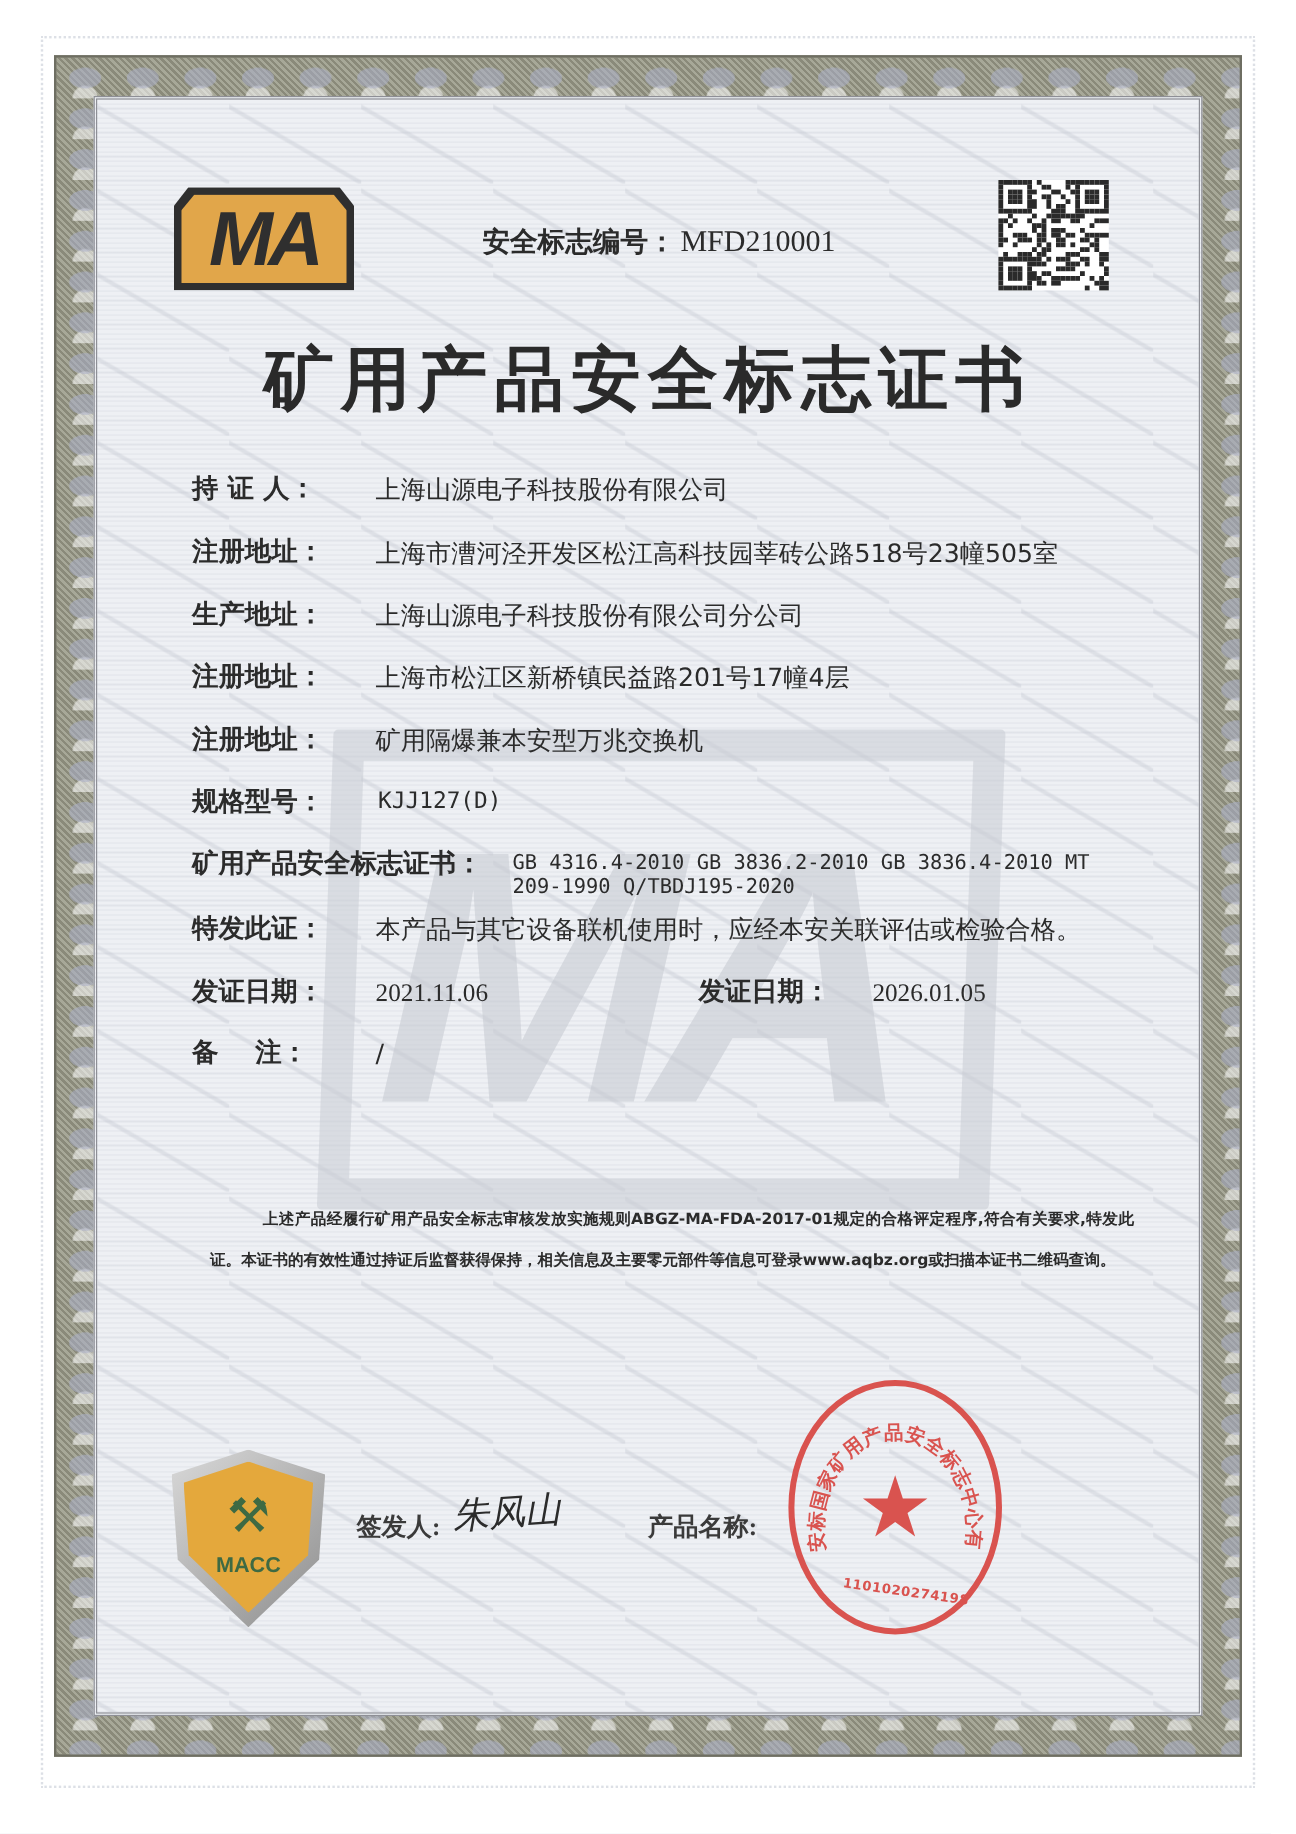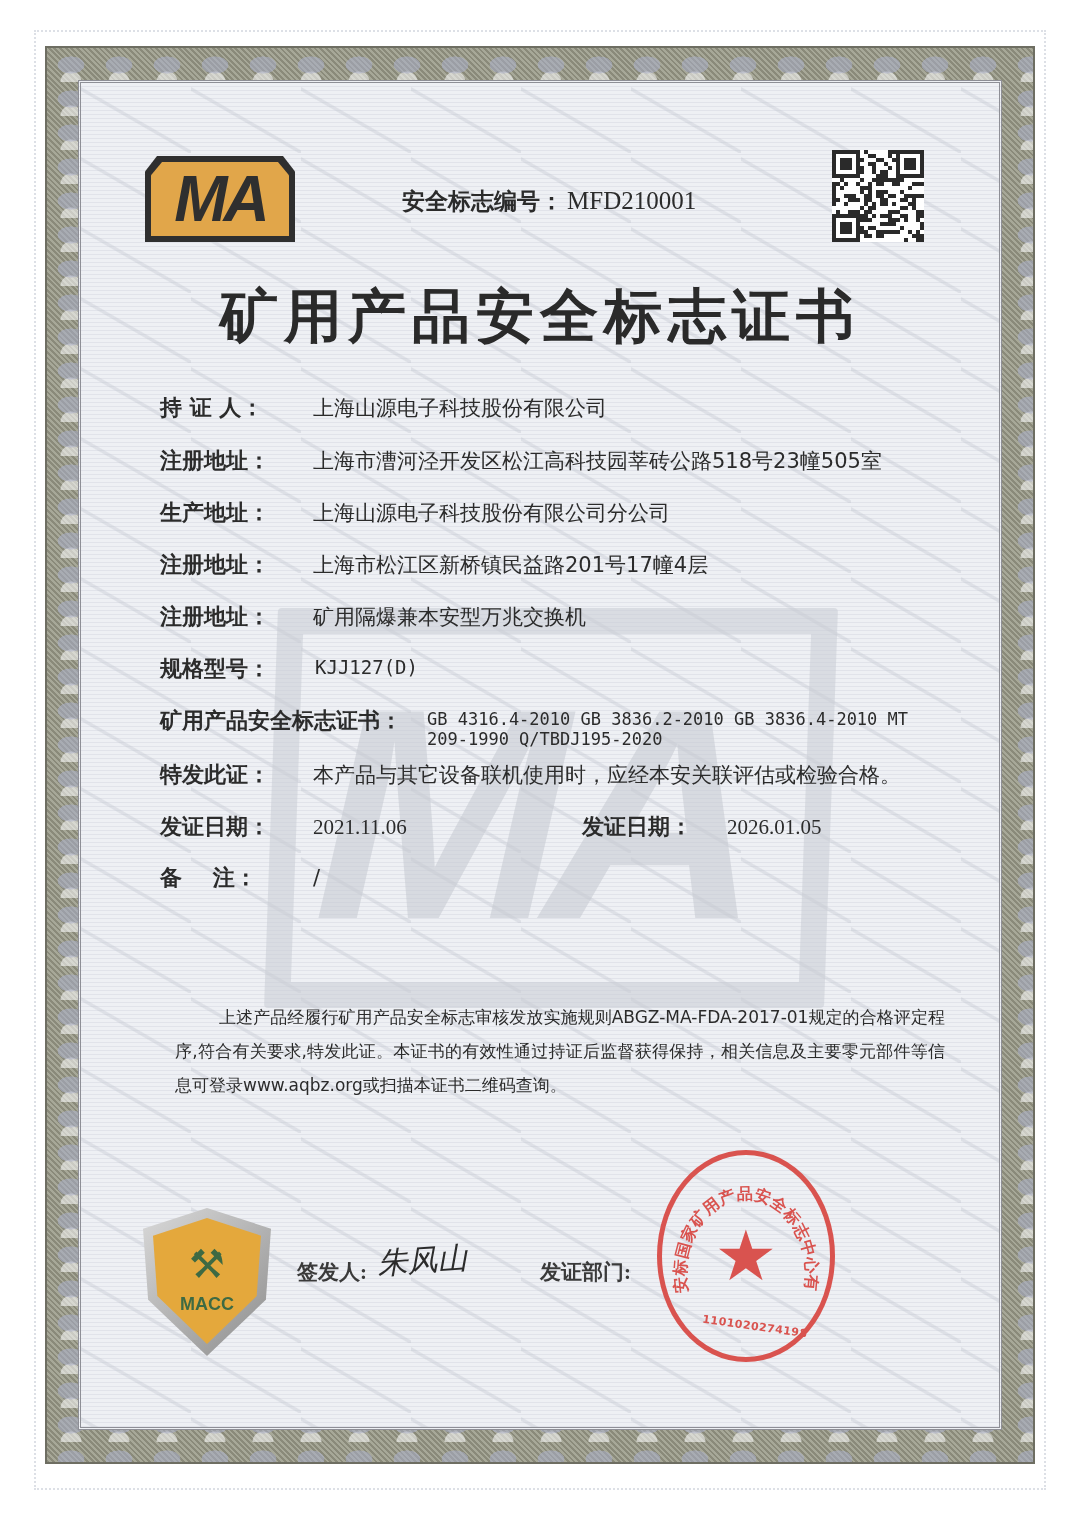--- a/index.html
+++ b/index.html
@@ -78,22 +78,22 @@
   }
 
   
   .field { position: absolute; left: 160px; font-size: 21px; line-height: 24px; }
   .field .lbl { position: absolute; left: 0; top: 0; font-weight: bold; font-size: 22px; white-space: nowrap; }
   .field .val { position: absolute; top: 0; width: 620px; }
   .mono { font-family: "DejaVu Sans Mono", "Liberation Mono", monospace; font-size: 17px; line-height: 20px; }
   .serifv { font-family: "Liberation Serif", serif; font-size: 21px; }
 
   .body-text {
-    position: absolute; left: 175px; top: 1000px; width: 770px; font-size: 17px; line-height: 34px;
-    font-weight: normal; color: #2b2b2b; text-indent: 44px; text-align: justify;
+    position: absolute; left: 175px; top: 1000px; width: 770px; font-size: 13px; line-height: 34px;
+    font-weight: bold; color: #2b2b2b; text-indent: 44px; text-align: justify;
   }
 
   
   .macc-badge {
     position: absolute; left: 143px; top: 1208px; width: 128px; height: 148px;
     background: linear-gradient(135deg, #d9d9d9, #8d8d8d);
     clip-path: polygon(50% 0, 100% 14%, 96% 62%, 50% 100%, 4% 62%, 0 14%);
   }
   .macc-badge .in {
     position: absolute; left: 10px; top: 10px; right: 10px; bottom: 12px; background: #e4a83c;
@@ -733,21 +733,21 @@
 <div class="macc-badge">
   <div class="in">
     <div class="gear">⚒</div>
     <div class="lbl">MACC</div>
   </div>
 </div>
 
 <div class="signer-label" style="left:297px;">签发人:</div>
 <div class="signature">朱风山</div>
 
-<div class="dept-label" style="left:540px;">发证部门:</div>
+<div class="dept-label" style="left:540px;">产品名称:</div>
 
 <div class="stamp">
   <svg class="ring" viewBox="0 0 178 212">
     <defs>
       <path id="arc" d="M 28 150 A 64 80 0 1 1 150 150"></path>
     </defs>
     <text font-size="17" font-weight="bold" fill="#d9534f" font-family="DejaVu Sans, sans-serif" letter-spacing="0.5">
       <textPath href="#arc" startOffset="2%" id="stamp-text">安标国家矿用产品安全标志中心有限公司</textPath>
     </text>
   </svg>

